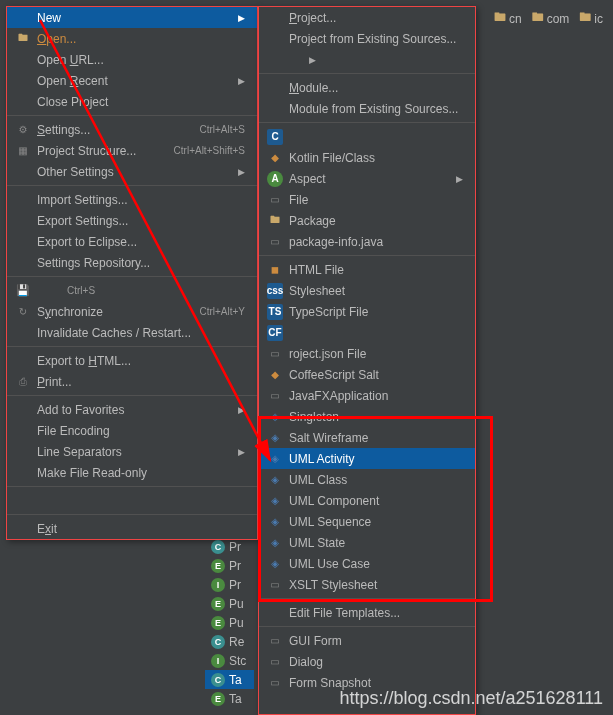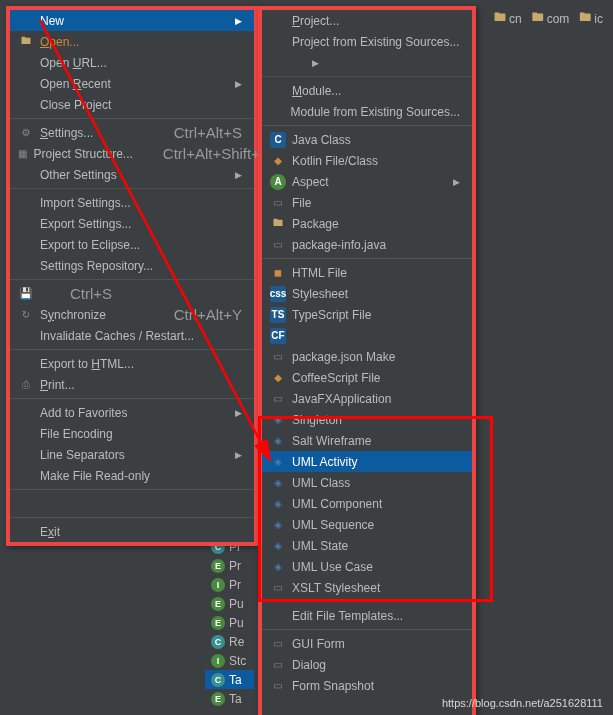--- a/index.html
+++ b/index.html
@@ -1,34 +1,34 @@
 <!DOCTYPE html>
 <html><head>
 <meta charset="utf-8">
 <style>
 * { margin: 0; padding: 0; box-sizing: border-box; font-family: "Segoe UI", sans-serif; font-size: 12px; }
 body { background: #3c3f41; color: #bbbbbb; width: 613px; height: 715px; overflow: hidden; position: relative; }
-.menu { position: absolute; background: #3c3f41; border: 4px solid #ef4444; box-shadow: 2px 2px 6px rgba(0,0,0,0.4); }
+.menu { position: absolute; background: #3c3f41; border: 1px solid #ef4444; box-shadow: 2px 2px 6px rgba(0,0,0,0.4); }
 .menu-item { display: flex; align-items: center; padding: 3px 12px 3px 8px; height: 21px; cursor: pointer; position: relative; }
 .menu-item.highlighted { background: #0d5b9f; color: #fff; }
 .menu-item .ico { width: 16px; height: 16px; margin-right: 6px; display: inline-flex; align-items: center; justify-content: center; font-size: 10px; }
 .menu-item .label { flex: 1; white-space: nowrap; }
 .menu-item .label u { text-decoration: underline; }
-.menu-item .shortcut { color: #999; margin-left: 30px; font-size: 15px; }
+.menu-item .shortcut { color: #999; margin-left: 30px; font-size: 10px; }
 .menu-item .arrow { margin-left: 20px; color: #aaa; font-size: 9px; }
 .menu-item.highlighted .shortcut, .menu-item.highlighted .arrow { color: #fff; }
 .separator { height: 1px; background: #515151; margin: 3px 0; }
 .menu1 { left: 6px; top: 6px; width: 252px; }
 .menu2 { left: 258px; top: 6px; width: 218px; }
 .breadcrumbs { position: absolute; top: 8px; right: 10px; display: flex; gap: 10px; color: #bbb; font-size: 11px; }
 .breadcrumbs .bc { display: flex; align-items: center; gap: 3px; }
 .red-box { position: absolute; border: 3px solid #ff0000; pointer-events: none; }
 .red-box.box1 { left: 258px; top: 416px; width: 235px; height: 186px; }
 .arrow-svg { position: absolute; left: 20px; top: 10px; pointer-events: none; }
-.watermark { position: absolute; bottom: 6px; right: 10px; color: #eee; font-size: 11px; opacity: 0.85; }
+.watermark { position: absolute; bottom: 6px; right: 10px; color: #eee; font-size: 18px; opacity: 0.85; }
 .bg-tree { position: absolute; left: 205px; top: 518px; font-size: 11px; color: #bbb; }
 .bg-tree .row { display: flex; align-items: center; gap: 4px; height: 19px; padding-left: 6px; }
 .bg-tree .row.sel { background: #0d5b9f; color: #fff; }
 .ico-folder { color: #c9a86a; }
 .ico-blue { background: #1e5a8f; color: #fff; border-radius: 2px; width: 14px; height: 14px; display: inline-flex; align-items: center; justify-content: center; font-size: 9px; font-weight: bold; }
 .ico-green { background: #4a8a3f; color: #fff; border-radius: 50%; width: 14px; height: 14px; display: inline-flex; align-items: center; justify-content: center; font-size: 9px; font-weight: bold; }
 .ico-cyan { background: #3a8f8f; color: #fff; border-radius: 50%; width: 14px; height: 14px; display: inline-flex; align-items: center; justify-content: center; font-size: 9px; font-weight: bold; }
 .ico-orange { color: #cc8b3f; }
 .ico-file { color: #888; }
 .ico-cube { color: #4a7aaf; }
@@ -223,21 +223,20 @@
       <span class="ico "></span>
       <span class="label"><u>M</u>odule...</span>
     </div>
     <div class="menu-item">
       <span class="ico "></span>
       <span class="label">Module from Existing Sources...</span>
     </div>
     <div class="separator"></div>
     <div class="menu-item">
       <span class="ico ico-blue">C</span>
-      <span class="label">Java Class</span>
     </div>
     <div class="menu-item">
       <span class="ico ico-orange">◆</span>
       <span class="label">Kotlin File/Class</span>
     </div>
     <div class="menu-item">
       <span class="ico ico-green">A</span>
       <span class="label">Aspect</span>
       <span class="arrow">▶</span>
     </div>
@@ -264,25 +263,25 @@
     </div>
     <div class="menu-item">
       <span class="ico ico-blue">TS</span>
       <span class="label">TypeScript File</span>
     </div>
     <div class="menu-item">
       <span class="ico ico-blue">CF</span>
     </div>
     <div class="menu-item">
       <span class="ico ico-file">▭</span>
-      <span class="label">package.json Make</span>
+      <span class="label">roject.json File</span>
     </div>
     <div class="menu-item">
       <span class="ico ico-orange">◆</span>
-      <span class="label">CoffeeScript File</span>
+      <span class="label">CoffeeScript Salt</span>
     </div>
     <div class="menu-item">
       <span class="ico ico-file">▭</span>
       <span class="label">JavaFXApplication</span>
     </div>
     <div class="menu-item">
       <span class="ico ico-cube">◈</span>
       <span class="label">Singleton</span>
     </div>
     <div class="menu-item">

